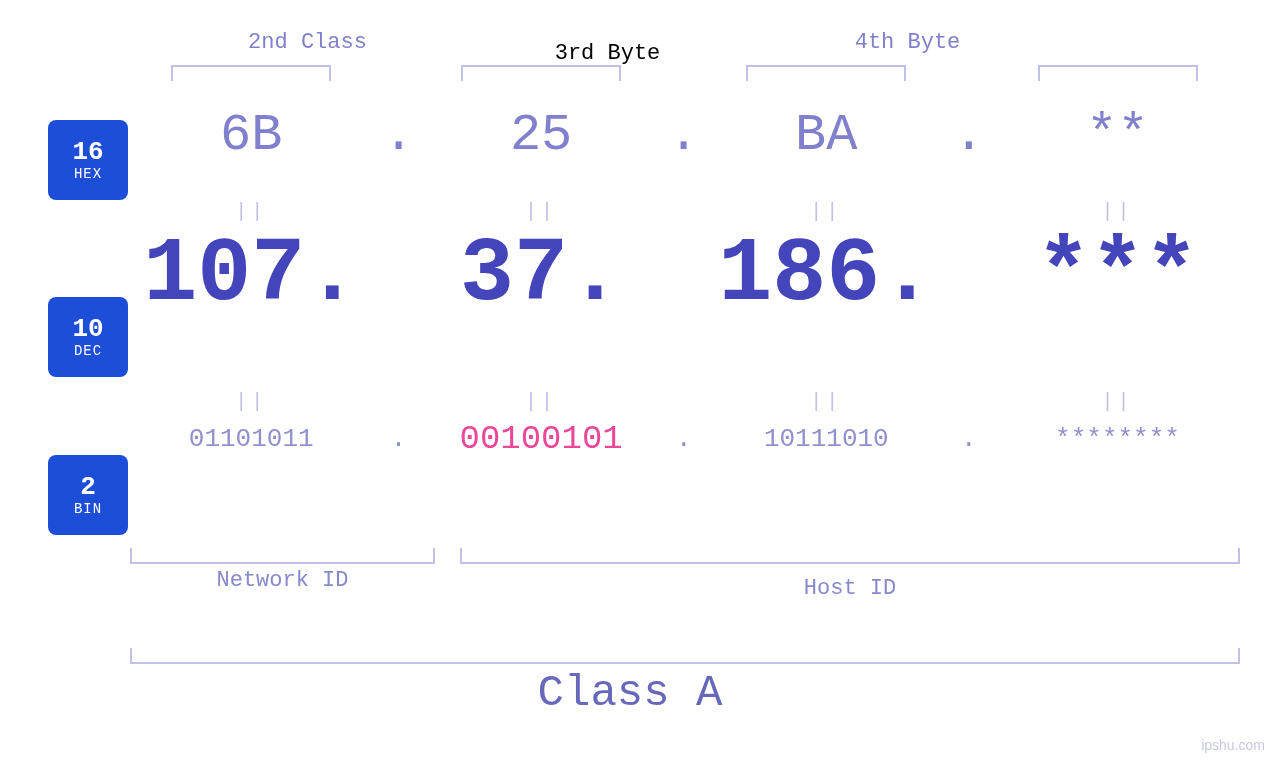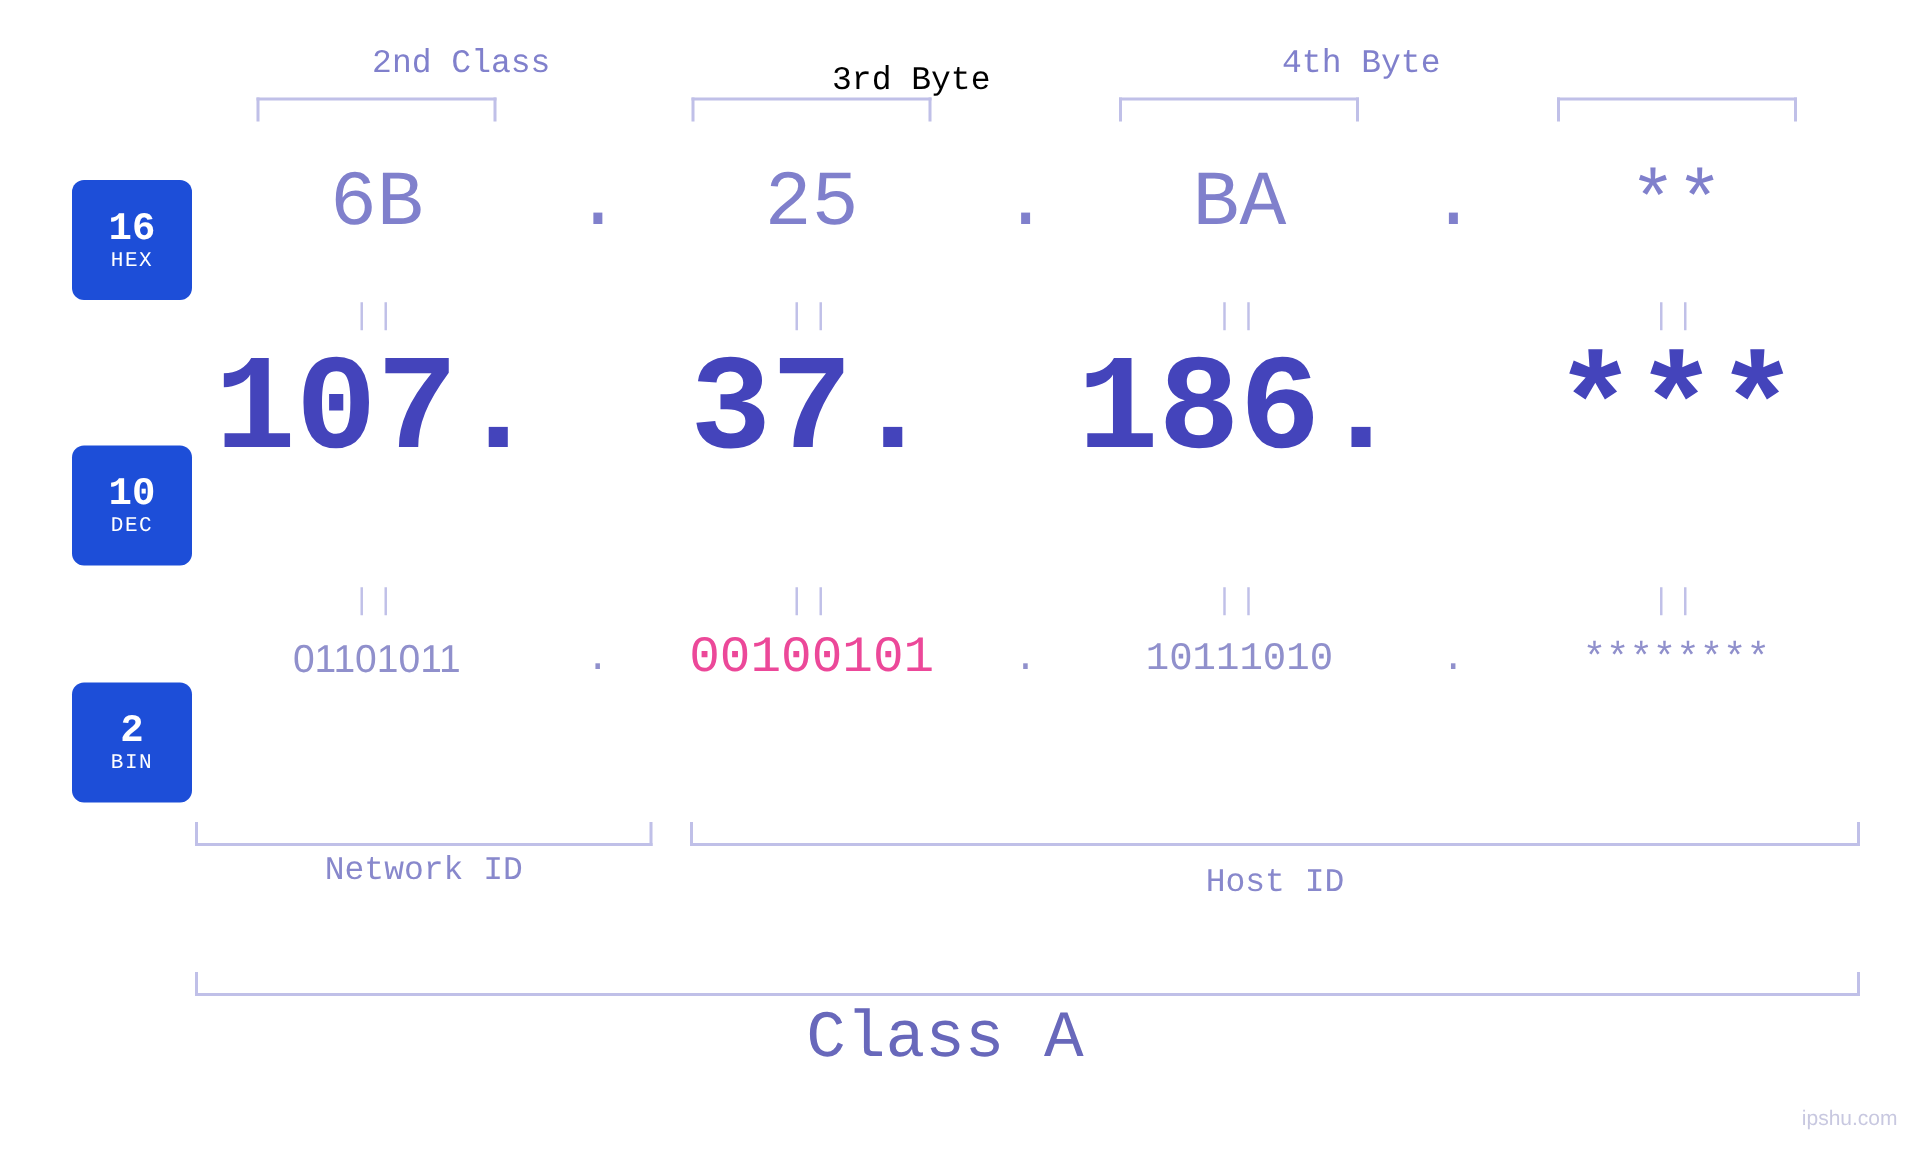--- a/index.html
+++ b/index.html
@@ -212,21 +212,21 @@
       <div class="cell1" style="color:#c0c0e8;font-size:20px;font-family:'Courier New',monospace;letter-spacing:4px;">||</div>
       <div class="sep"></div>
       <div class="cell2" style="color:#c0c0e8;font-size:20px;font-family:'Courier New',monospace;letter-spacing:4px;">||</div>
       <div class="sep"></div>
       <div class="cell3" style="color:#c0c0e8;font-size:20px;font-family:'Courier New',monospace;letter-spacing:4px;">||</div>
       <div class="sep"></div>
       <div class="cell4" style="color:#c0c0e8;font-size:20px;font-family:'Courier New',monospace;letter-spacing:4px;">||</div>
     </div>
 
     <div class="row-bin flex-row" style="align-items:center;">
-      <div class="cell1" style="color:#9090cc;font-size:26px;font-family:Liberation Sans, sans-serif;">01101011</div>
+      <div class="cell1" style="color:#9090cc;font-size:26px;font-family:Liberation Mono, monospace;">01101011</div>
       <div class="sep" style="color:#9090cc;font-size:26px;font-family:'Courier New',monospace;">.</div>
       <div class="cell2" style="color:#ec4899;font-size:34px;font-family:'Courier New',monospace;">00100101</div>
       <div class="sep" style="color:#9090cc;font-size:26px;font-family:'Courier New',monospace;">.</div>
       <div class="cell3" style="color:#9090cc;font-size:26px;font-family:'Courier New',monospace;">10111010</div>
       <div class="sep" style="color:#9090cc;font-size:26px;font-family:'Courier New',monospace;">.</div>
       <div class="cell4" style="color:#9090cc;font-size:26px;font-family:'Courier New',monospace;">********</div>
     </div>
 
   </div>
 

